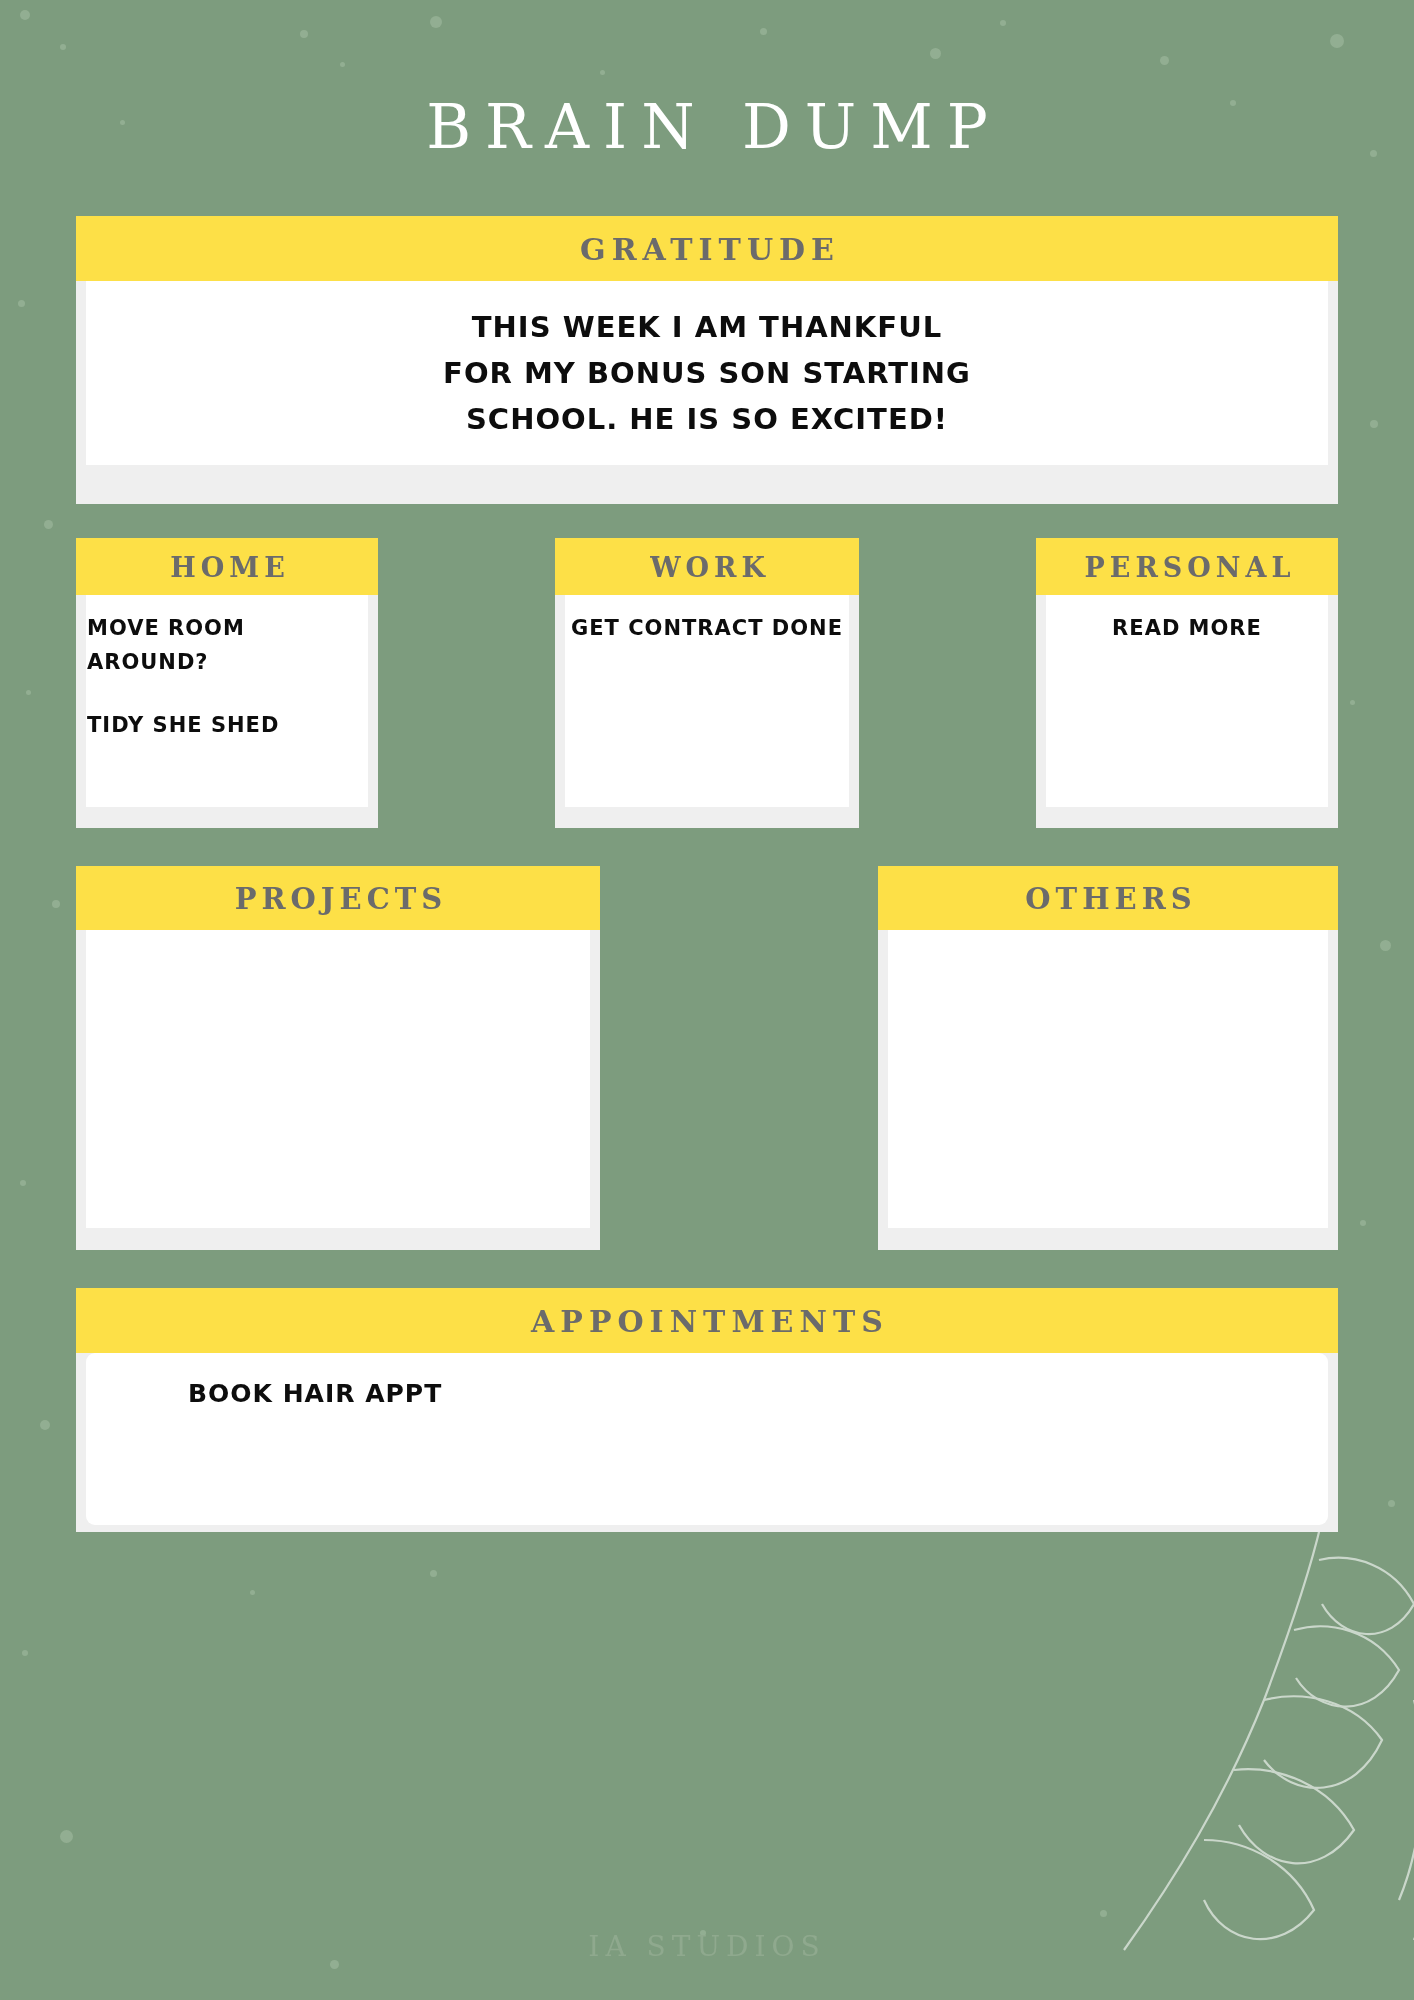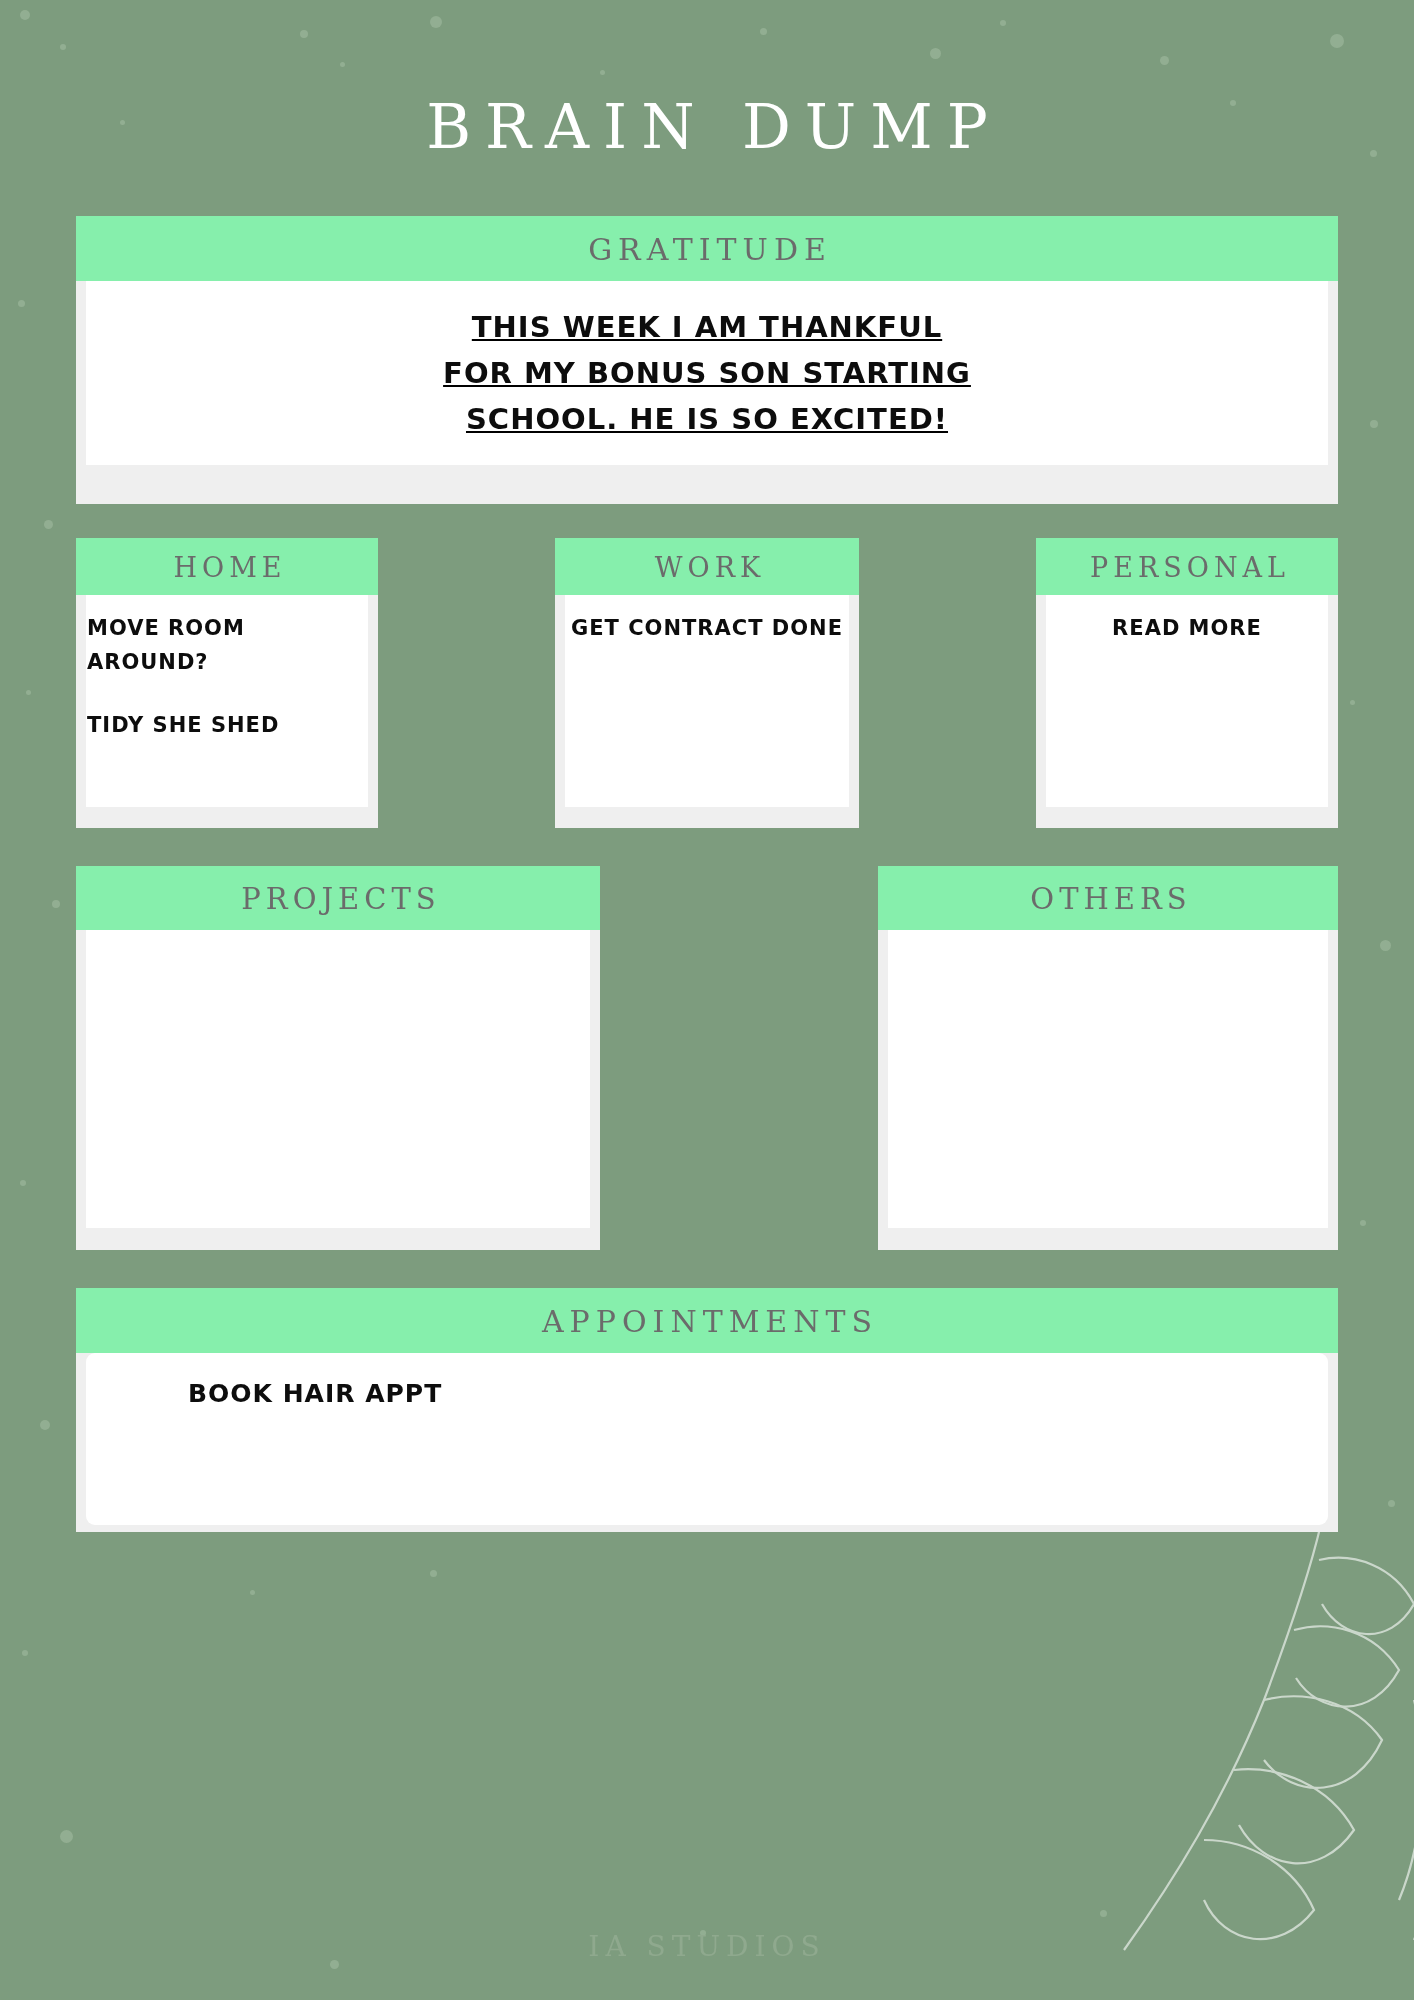--- a/index.html
+++ b/index.html
@@ -66,21 +66,22 @@
     box-sizing: border-box;
   }
   .section-head {
     text-align: center;
     color: #6b6b6b;
     font-family: "DejaVu Serif", serif;
     font-size: 30px;
     letter-spacing: 6px;
     text-indent: 6px;
     padding: 16px 0 14px 0;
-    background: #86efac;
+    background: #fde047;
+    font-weight: bold;
   }
   .section-body {
     background: #ffffff;
     margin: 0 10px 10px 10px;
     box-sizing: border-box;
     padding: 18px 22px;
   }
 
   .hand {
     font-family: "DejaVu Sans", sans-serif;
@@ -96,21 +97,20 @@
     top: 216px;
     width: 1262px;
     height: 288px;
   }
   .gratitude .section-body {
     height: 184px;
     display: flex;
     flex-direction: column;
     align-items: center;
     justify-content: center;
-    text-decoration: underline;
   }
   .gratitude .hand-line {
     font-size: 29px;
     line-height: 46px;
     text-align: center;
   }
 
   
   .row3 {
     position: absolute;

